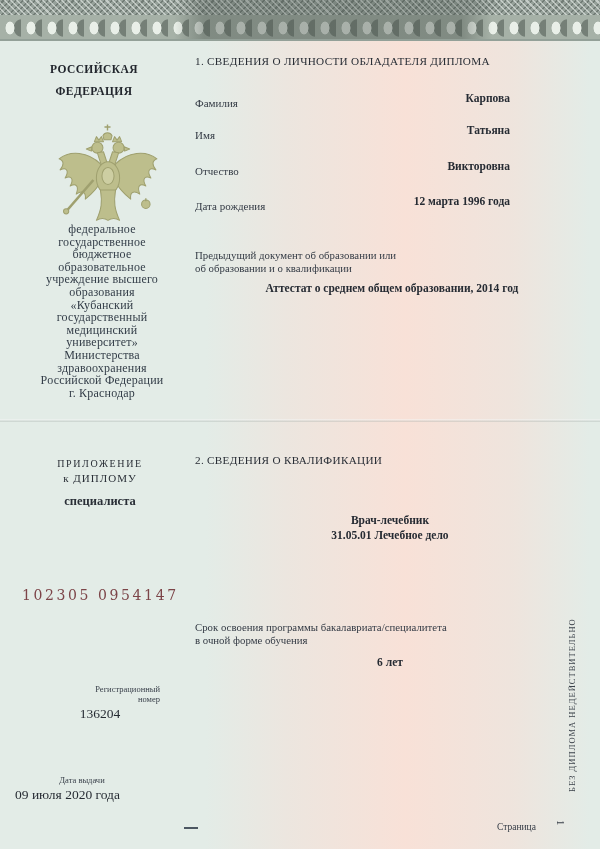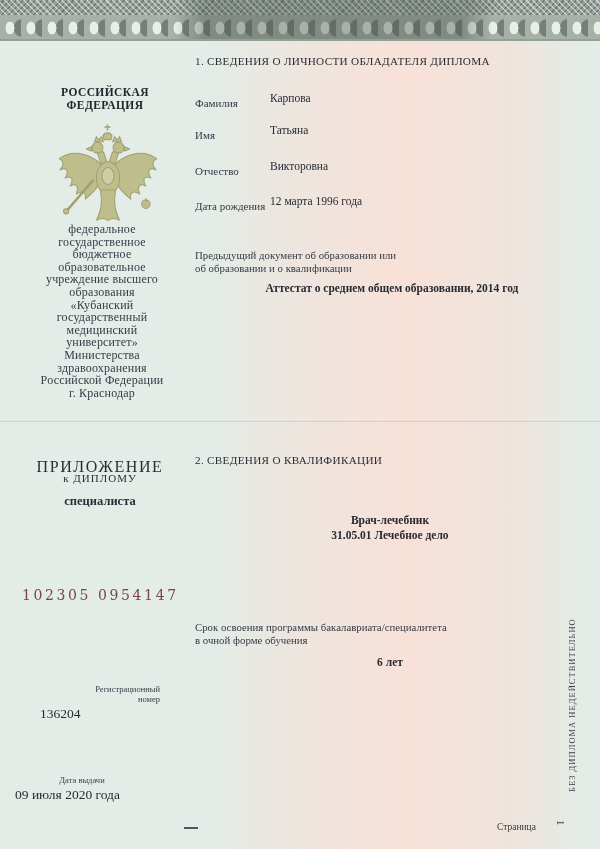--- a/index.html
+++ b/index.html
@@ -37,46 +37,46 @@
     background-size:100% 100%, 21px 26px, 21px 26px;
     border-bottom:2px solid #93a098;
   }
   .crease {
     position:absolute; top:419px; left:0; width:600px; height:3px;
     background:linear-gradient(180deg, rgba(255,255,255,.55), rgba(136,148,142,.30));
     pointer-events:none;
   }
   .pre { white-space:pre-line; }
   
-  .country { position:absolute; left:35px; top:58px; width:140px; text-align:center;
-    font-weight:bold; font-size:11.5px; line-height:13px; letter-spacing:.4px; color:#22262d;margin-top:28px; }
+  .country { position:absolute; left:24px; top:58px; width:140px; text-align:center;
+    font-weight:bold; font-size:11.5px; line-height:22px; letter-spacing:.4px; color:#22262d; }
   .emblem { position:absolute; left:50px; top:122px; width:116px; height:116px; }
   .institution { position:absolute; left:13px; top:223px; width:178px; text-align:center;
     font-size:12px; line-height:12.6px; letter-spacing:.2px; color:#333d48; }
   .supp1 { position:absolute; left:28px; top:458px; width:144px; text-align:center;
-    font-size:16px; letter-spacing:1.6px; color:#2a2f37; }
+    font-size:10px; letter-spacing:1.6px; color:#2a2f37; }
   .supp2 { position:absolute; left:28px; top:472px; width:144px; text-align:center;
     font-size:11px; letter-spacing:1px; color:#2a2f37; }
   .supp3 { position:absolute; left:28px; top:494px; width:144px; text-align:center;
     font-size:12.5px; font-weight:bold; color:#2a2f37; }
   .serial { position:absolute; left:22px; top:587px; font-family:"DejaVu Serif",serif;
     font-size:14px; font-weight:normal; letter-spacing:2.6px; color:#7c4448; }
   .reg-label { position:absolute; left:40px; top:684px; width:120px; text-align:right;
     font-size:8.5px; line-height:10px; color:#3a414b; }
-  .reg-value { position:absolute; left:40px; top:706px; width:120px; text-align:left;
+  .reg-value { position:absolute; left:40px; top:706px; width:120px; text-align:center;
     font-size:13.5px; color:#262b33; }
   .date-label { position:absolute; left:17px; top:775px; width:130px; text-align:center;
     font-size:8.5px; color:#3a414b; }
   .date-value { position:absolute; left:15px; top:787px; width:160px; text-align:left;
     font-size:13.5px; color:#262b33; }
   
   .sec-title { position:absolute; left:195px; font-size:11.2px; letter-spacing:.3px; color:#282d35; }
   .fld-label { position:absolute; left:195px; font-size:11px; color:#343b45; }
-  .fld-value { position:absolute; left:270px; width:240px; text-align:left;
-    font-size:11.5px; font-weight:normal; color:#262b33; }
+  .fld-value { position:absolute; left:270px; width:240px; text-align:right;
+    font-size:11.5px; font-weight:bold; color:#262b33; }
   .block-label { position:absolute; left:195px; font-size:10.8px; line-height:13px; color:#343b45; }
   .block-value { position:absolute; text-align:center; font-size:11.5px; font-weight:bold;
     line-height:15px; color:#262b33; }
   
   .dash-mark { position:absolute; left:184px; top:827px; width:14px; height:2px; background:#4c5762; }
   .page-label { position:absolute; left:497px; top:822px; font-size:9.5px; color:#343b45; }
   .page-number { position:absolute; left:558px; top:817px; font-size:10.5px; color:#343b45;
     transform:rotate(90deg); }
   .side-note { position:absolute; left:567px; top:610px; width:14px; height:190px;
     writing-mode:vertical-rl; transform:rotate(180deg); text-align:center;

